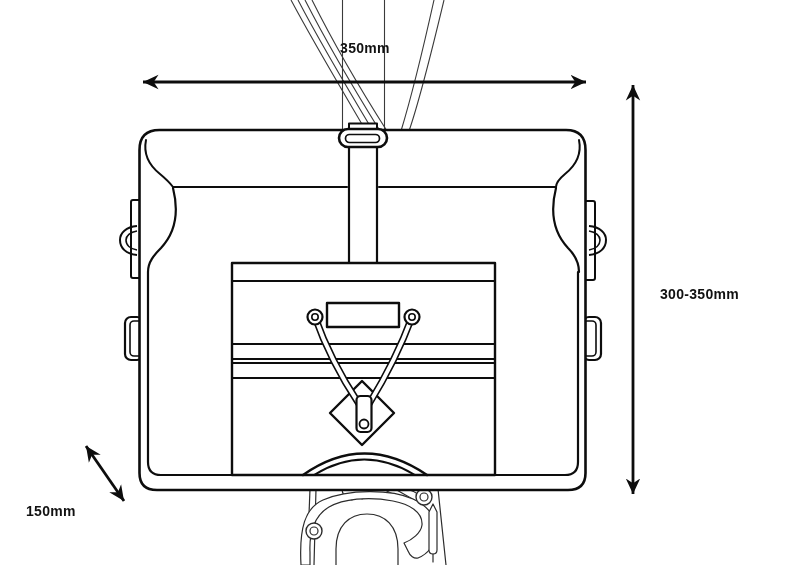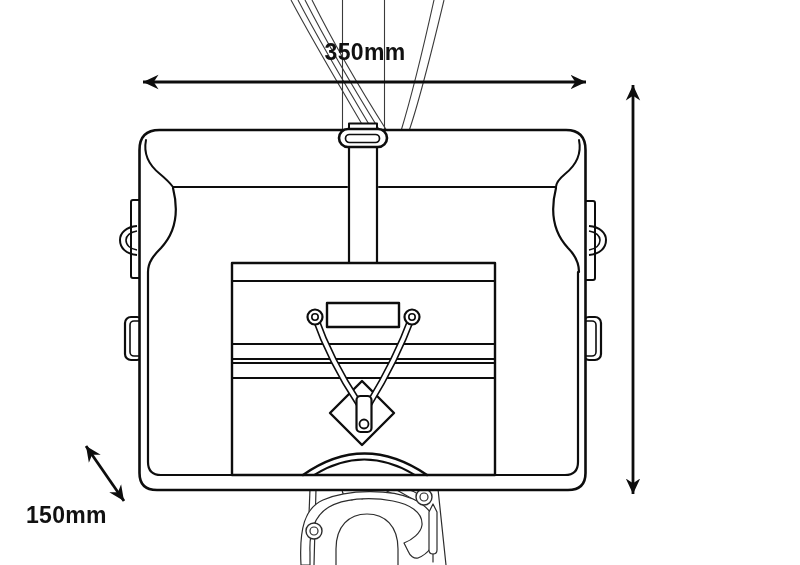--- a/index.html
+++ b/index.html
@@ -7,21 +7,21 @@
     position:relative;
     width:800px;height:565px;
     background:#ffffff;
     overflow:hidden;
     font-family:"Liberation Sans", sans-serif;
   }
   #drawing{position:absolute;left:0;top:0;}
   .dim-label{
     position:absolute;
     font-weight:700;
-    font-size:23px;
+    font-size:14px;
     letter-spacing:.3px;
     color:#111111;
     white-space:nowrap;
     line-height:1;
   }
   #label-width{left:318px;top:41px;width:94px;text-align:center;}
   #label-height{left:660px;top:287px;}
   #label-depth{left:26px;top:504px;}
 </style>
 </head>
@@ -143,15 +143,16 @@
   </g>
 
   <g stroke="#0d0d0d" stroke-width="2.8" fill="none">
     <path d="M143,82 L586,82" marker-start="url(#ah)" marker-end="url(#ah)"></path>
     <path d="M633,85 L633,494" marker-start="url(#ah)" marker-end="url(#ah)"></path>
     <path d="M86,446 L124,501" marker-start="url(#ah)" marker-end="url(#ah)"></path>
   </g>
 </svg>
 
 <div class="dim-label" id="label-width">350mm</div>
+<div class="dim-label" id="label-height">300-350mm</div>
 <div class="dim-label" id="label-depth">150mm</div>
 
 </div>
 
 </body></html>

